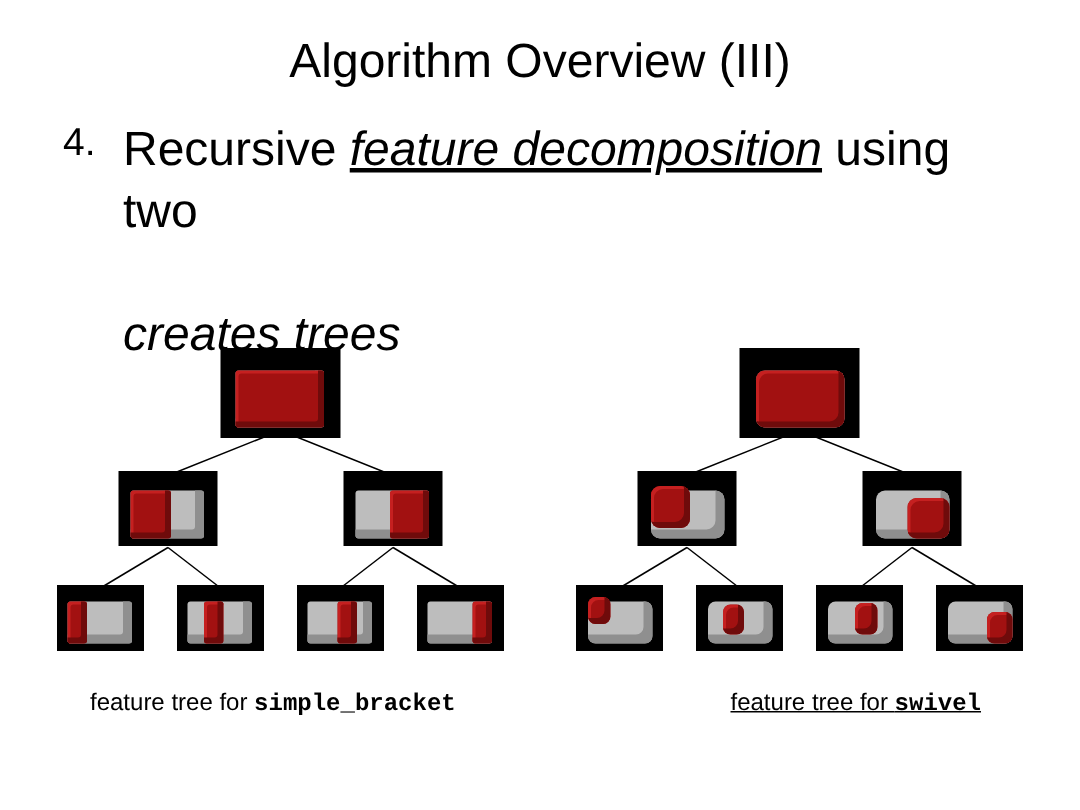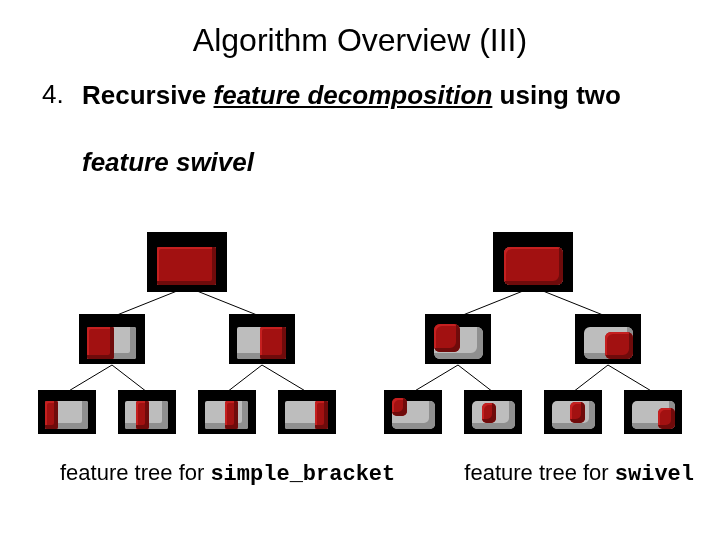--- a/index.html
+++ b/index.html
@@ -30,23 +30,22 @@
     align-items: flex-start;
     padding-left: 42px;
     padding-right: 40px;
   }
   .bullet .num {
     font-size: 26px;
     width: 40px;
     flex: 0 0 40px;
   }
   .bullet .txt {
-    font-size: 26px;
+    font-size: 32px;
     line-height: 1.28;
-    font-weight: bold;
   }
   .bullet .txt .it { font-style: italic; }
   .bullet .txt .ul { text-decoration: underline; }
 
   .trees {
     position: absolute;
     left: 0; right: 0;
     top: 232px;
     height: 215px;
     display: flex;
@@ -100,40 +99,40 @@
     stroke-width: 1;
   }
 
   .captions {
     position: absolute;
     left: 0; right: 0;
     top: 460px;
     display: flex;
   }
   .cap {
-    font-size: 22px;
+    font-size: 16px;
     white-space: nowrap;
   }
   .cap .mono { font-family: "Courier New", monospace; font-weight: bold; }
   .cap-left  { margin-left: 60px; }
-  .cap-right { margin-left: auto; margin-right: 26px; }
+  .cap-right { margin-left: auto; margin-right: 66px; text-decoration: underline; }
 </style>
 </head>
 <body>
 
 <div class="slide">
 
   <h1 class="title">Algorithm Overview (III)</h1>
 
   <div class="bullet">
     <div class="num">4.</div>
     <div class="txt">
       <span>Recursive </span><span class="it ul">feature decomposition</span><span> using two</span><br>
       <br>
-      <span class="it">feature swivel</span>
+      <span class="it">creates trees</span>
     </div>
   </div>
 
   <div class="trees">
 
     <div class="tree">
       <svg class="edges">
         <line x1="160" y1="55" x2="85" y2="85"></line>
         <line x1="160" y1="55" x2="235" y2="85"></line>
         <line x1="85" y1="133" x2="40" y2="160"></line>

